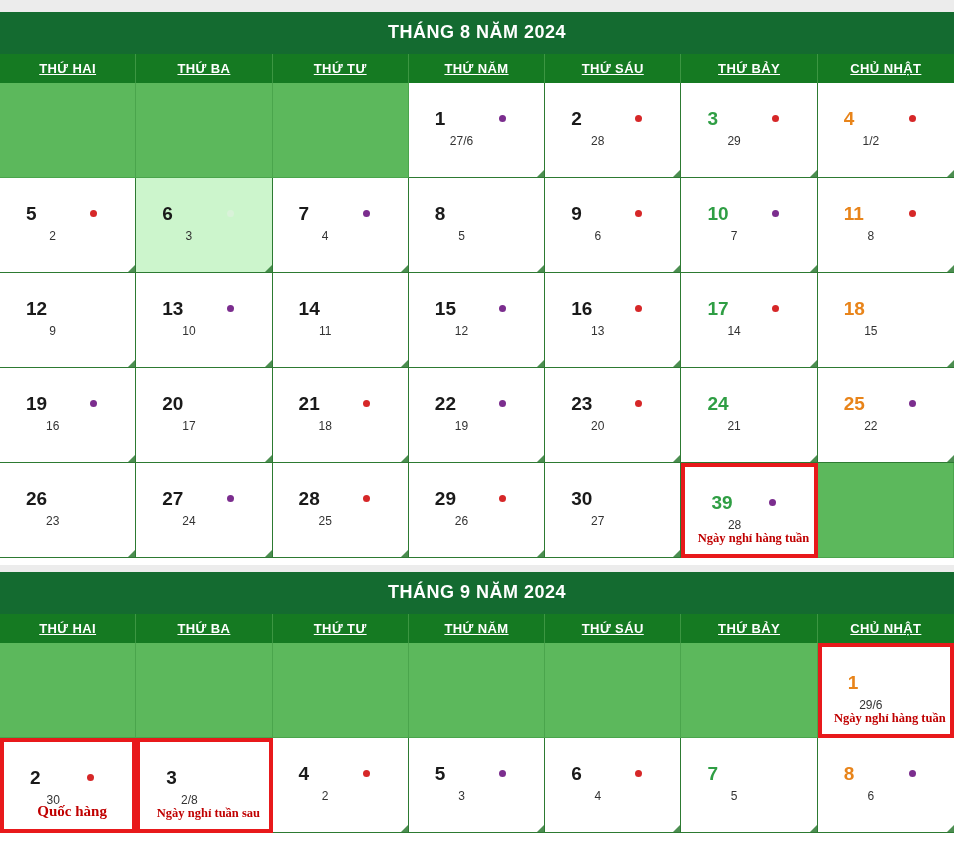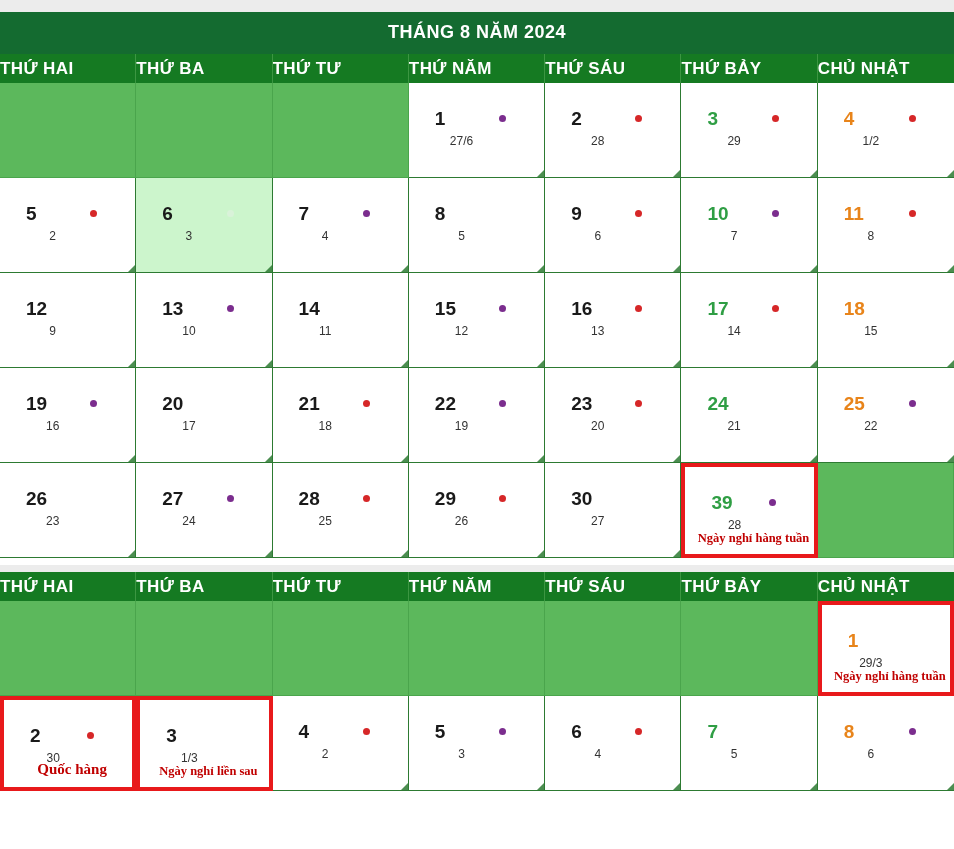--- a/index.html
+++ b/index.html
@@ -44,29 +44,30 @@
   }
 
   .weekday-row {
     display: grid;
     grid-template-columns: repeat(7, 1fr);
     background: #157a22;
     height: 29px;
   }
   .weekday-cell {
     color: #ffffff;
-    font-size: 17px;
+    font-size: 13px;
     font-weight: bold;
     letter-spacing: 0.4px;
-    text-align: left;
+    text-align: center;
     line-height: 29px;
     border-right: 1px solid #3c9642;
     box-sizing: border-box;
     overflow: hidden;
     white-space: nowrap;
+    text-decoration: underline;
   }
   .weekday-cell:last-child { border-right: none; }
 
   .weeks {
     display: flex;
     flex-direction: column;
   }
   .week-row {
     display: grid;
     grid-template-columns: repeat(7, 1fr);
@@ -368,54 +369,55 @@
             <div class="day-num sat">39</div>
             <span class="dot purple"></span>
             <div class="lunar">28</div>
             <div class="note">Ngày nghỉ hàng tuần</div>
           </div>
           <div class="day-cell blank"></div>
         </div>
       </div>
     </div>
     <div class="month-block september">
+      <div class="month-title">THÁNG 9 NĂM 2024</div>
       <div class="weekday-row">
         <div class="weekday-cell">THỨ HAI</div>
         <div class="weekday-cell">THỨ BA</div>
         <div class="weekday-cell">THỨ TƯ</div>
         <div class="weekday-cell">THỨ NĂM</div>
         <div class="weekday-cell">THỨ SÁU</div>
         <div class="weekday-cell">THỨ BẢY</div>
         <div class="weekday-cell">CHỦ NHẬT</div>
       </div>
       <div class="weeks">
         <div class="week-row">
           <div class="day-cell blank"></div>
           <div class="day-cell blank"></div>
           <div class="day-cell blank"></div>
           <div class="day-cell blank"></div>
           <div class="day-cell blank"></div>
           <div class="day-cell blank"></div>
           <div class="day-cell marked">
             <div class="day-num sun">1</div>
-            <div class="lunar">29/3</div>
+            <div class="lunar">29/6</div>
             <div class="note">Ngày nghỉ hàng tuần</div>
           </div>
         </div>
         <div class="week-row">
           <div class="day-cell marked">
             <div class="day-num">2</div>
             <span class="dot red"></span>
             <div class="lunar">30</div>
             <div class="note big">Quốc hàng</div>
           </div>
           <div class="day-cell marked">
             <div class="day-num">3</div>
-            <div class="lunar">1/3</div>
-            <div class="note">Ngày nghỉ liền sau</div>
+            <div class="lunar">2/8</div>
+            <div class="note">Ngày nghỉ tuần sau</div>
           </div>
           <div class="day-cell">
             <div class="day-num">4</div>
             <span class="dot red"></span>
             <div class="lunar">2</div>
             <span class="corner"></span>
           </div>
           <div class="day-cell">
             <div class="day-num">5</div>
             <span class="dot purple"></span>

